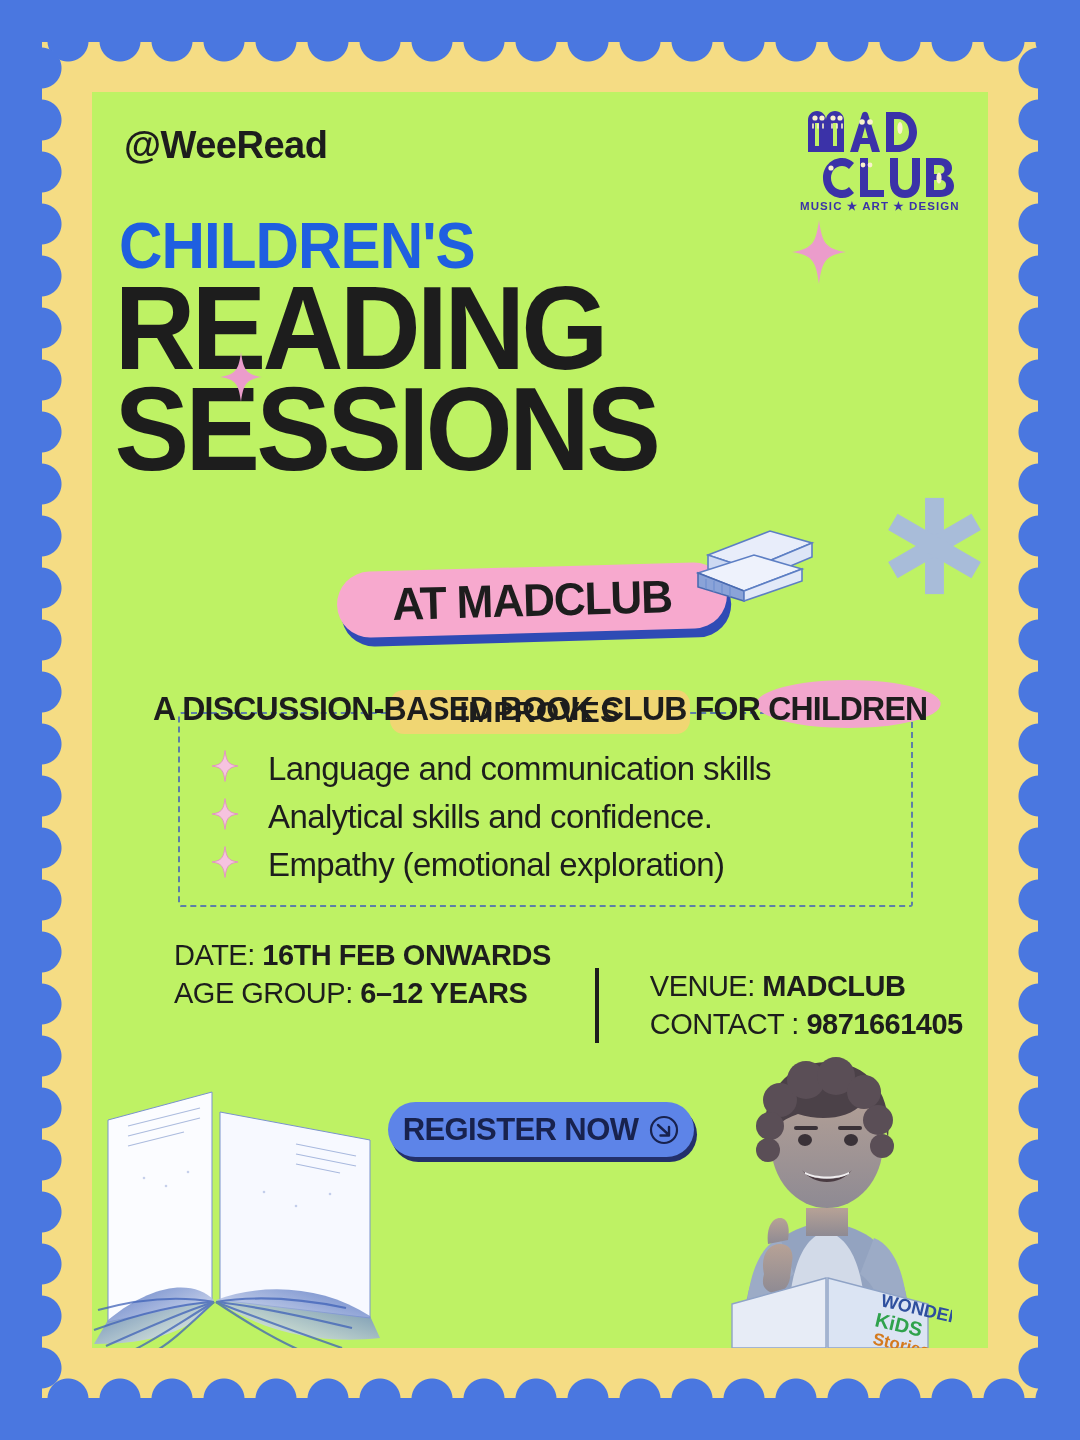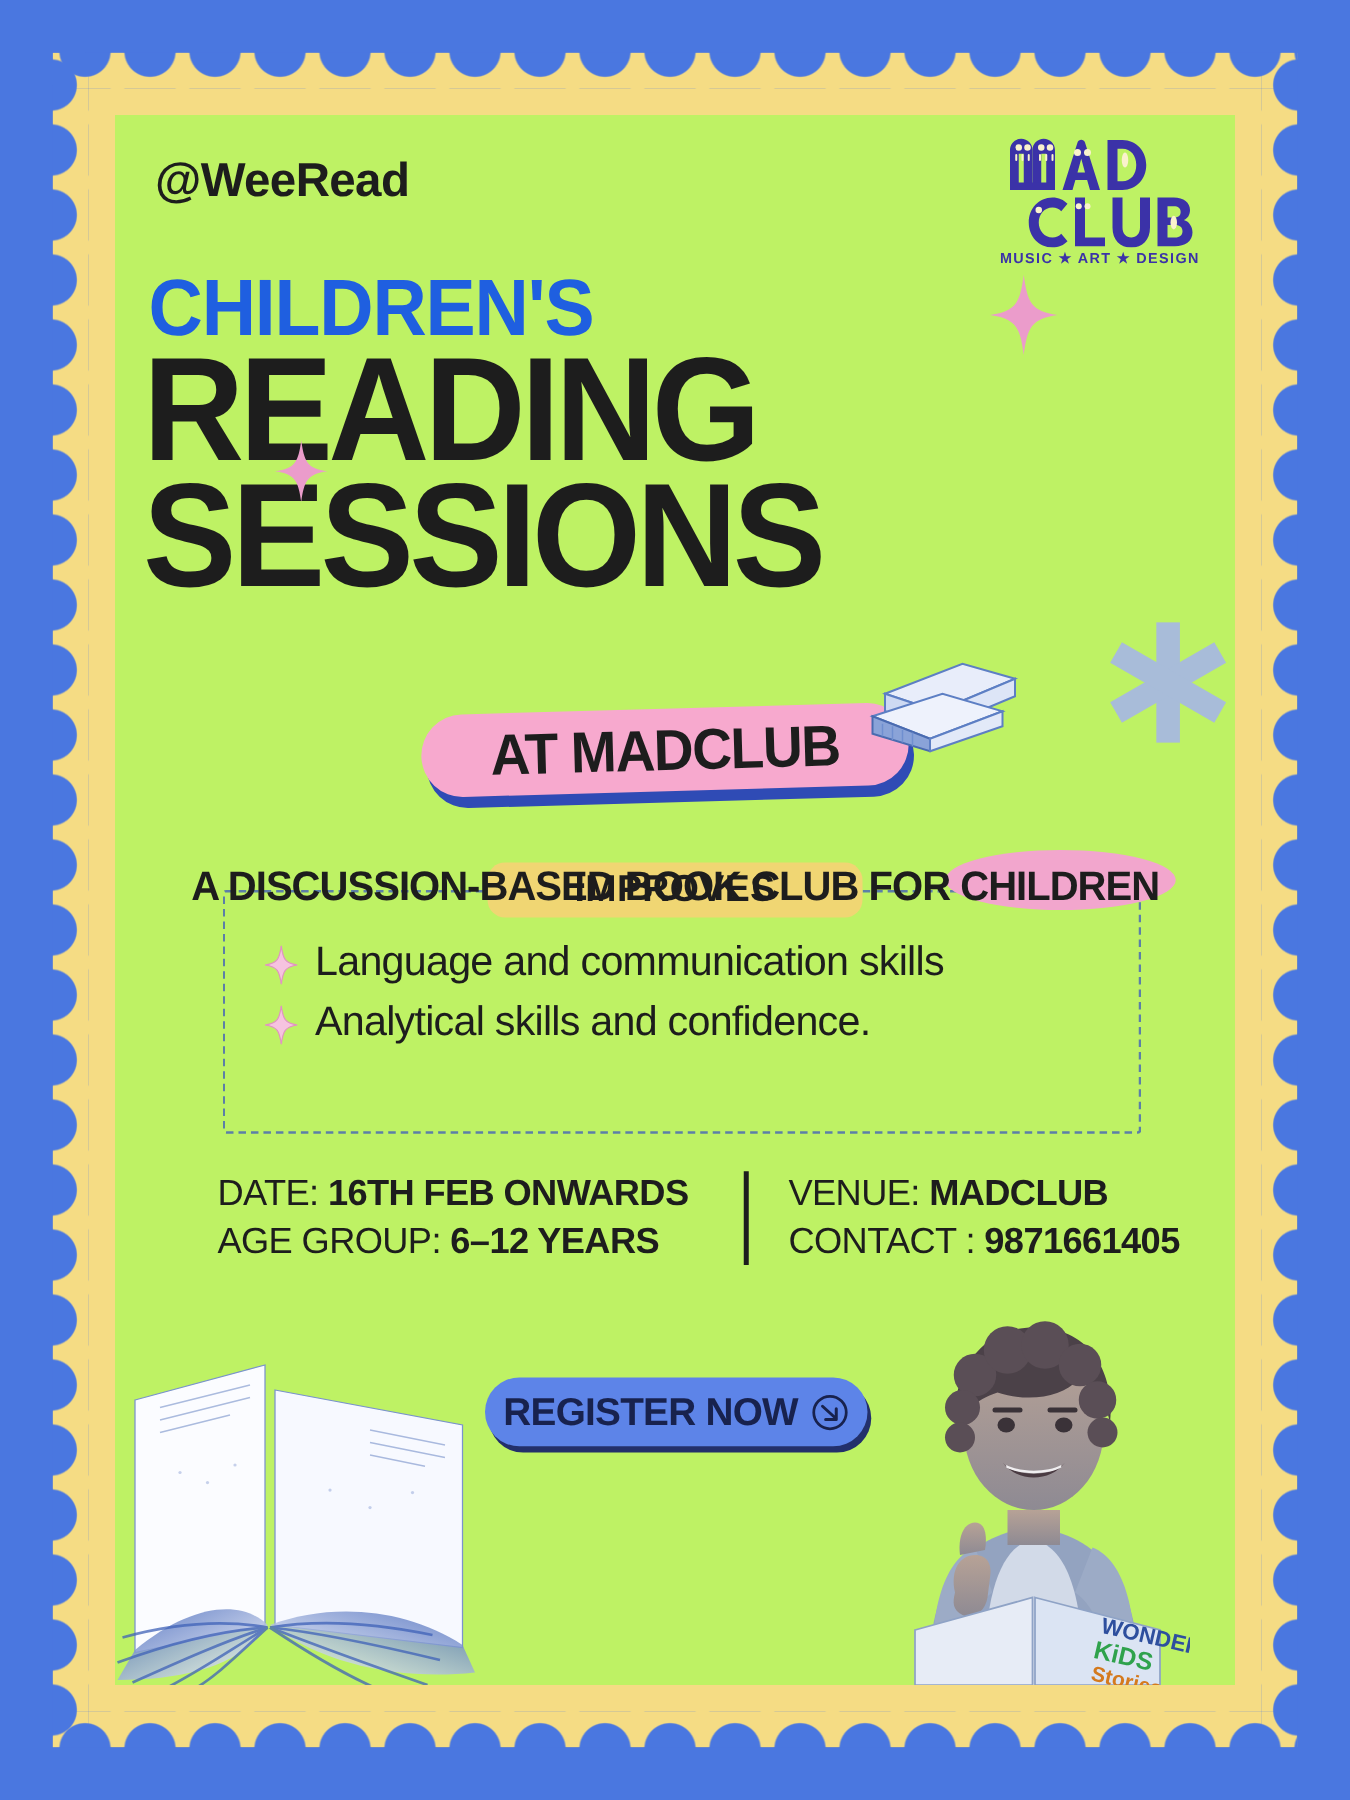--- a/index.html
+++ b/index.html
@@ -110,28 +110,28 @@
     border:2.5px dashed #5c7fa8; border-radius:3px;
   }
   #improves-badge{
     position:absolute; left:50%; top:598px; transform:translateX(-50%);
     width:300px; height:44px; background:#f0d673; border-radius:14px;
     display:flex; align-items:center; justify-content:center;
     font-size:30px; font-weight:700; color:#1d1d1d; letter-spacing:.3px; z-index:4;
   }
   #improves-list{ position:absolute; left:120px; top:658px; z-index:3; }
   .improves-item{
-    display:flex; align-items:flex-end; gap:14px; margin-bottom:10px;
+    display:flex; align-items:flex-start; gap:30px; margin-bottom:10px;
     font-size:33px; color:#1d1d1d; letter-spacing:-.6px;
   }
 
   
   #details-row{ position:absolute; left:82px; top:845px; display:flex; z-index:5; }
   .detail-col{ font-size:29px; color:#1d1d1d; letter-spacing:-.5px; line-height:1.3; }
-  .detail-col.right{ padding-left:32px; border-left:4px solid #1d1d1d; margin-left:44px; }
+  .detail-col.right{ padding-left:51px; border-left:4px solid #1d1d1d; margin-left:44px;margin-top:31px; }
   .detail-strong{ font-weight:700; }
 
   
   #register-shadow{
     position:absolute; left:299px; top:1015px; width:306px; height:55px;
     background:#23306b; border-radius:32px; z-index:6;
   }
   #register-button{
     position:absolute; left:296px; top:1010px; width:306px; height:55px;
     background:#5d84e8; border-radius:32px; z-index:7;
@@ -263,20 +263,26 @@
       <svg width="26" height="32" viewBox="0 0 54 64">
         <path d="M27 0 C30 22 33 29 54 32 C33 35 30 42 27 64 C24 42 21 35 0 32 C21 29 24 22 27 0Z" fill="#f6c3df" stroke="#e193c2" stroke-width="2"></path>
       </svg>
       <span>Language and communication skills</span>
     </div>
     <div class="improves-item">
       <svg width="26" height="32" viewBox="0 0 54 64">
         <path d="M27 0 C30 22 33 29 54 32 C33 35 30 42 27 64 C24 42 21 35 0 32 C21 29 24 22 27 0Z" fill="#f6c3df" stroke="#e193c2" stroke-width="2"></path>
       </svg>
       <span>Analytical skills and confidence.</span>
+    </div>
+    <div class="improves-item">
+      <svg width="26" height="32" viewBox="0 0 54 64">
+        <path d="M27 0 C30 22 33 29 54 32 C33 35 30 42 27 64 C24 42 21 35 0 32 C21 29 24 22 27 0Z" fill="#f6c3df" stroke="#e193c2" stroke-width="2"></path>
+      </svg>
+      <span>Empathy (emotional exploration)</span>
     </div>
   </div>
 
   <div id="details-row">
     <div class="detail-col">
       <div>
         <span>DATE:</span>
         <span class="detail-strong">16TH FEB ONWARDS</span>
       </div>
       <div>

